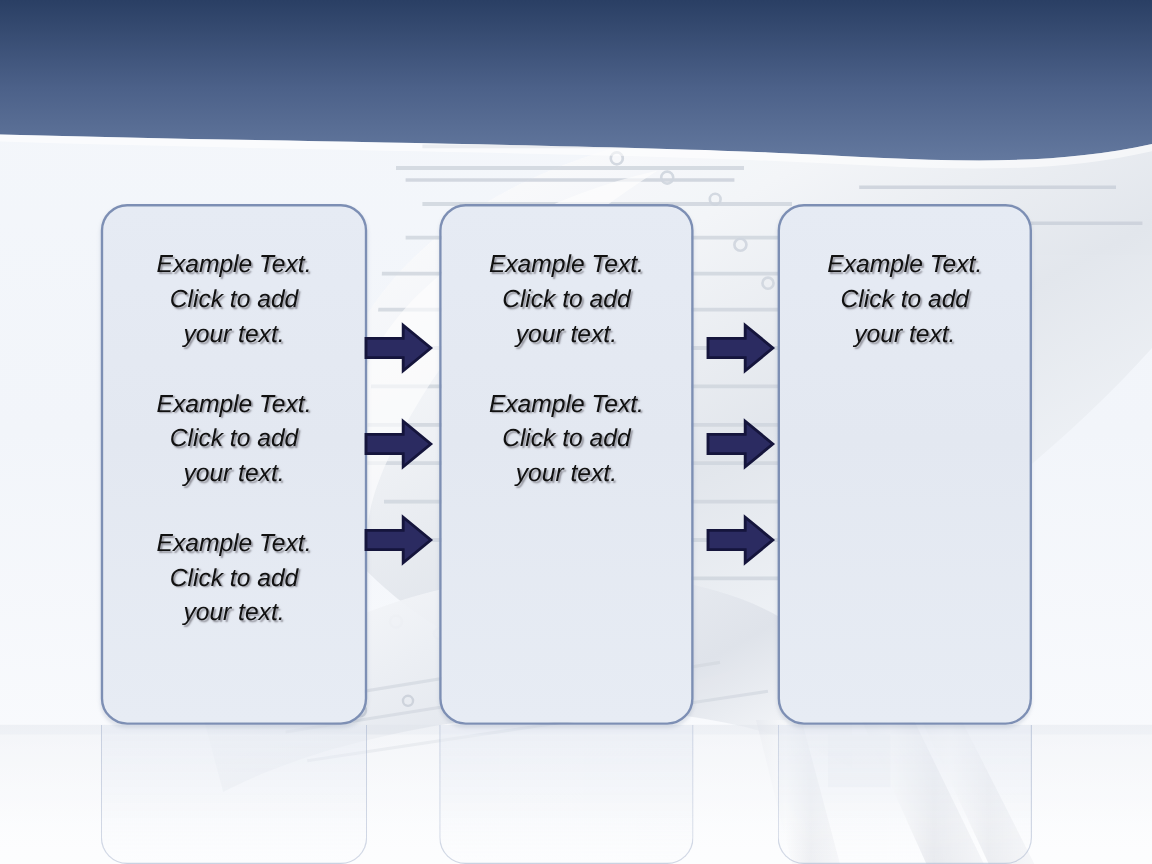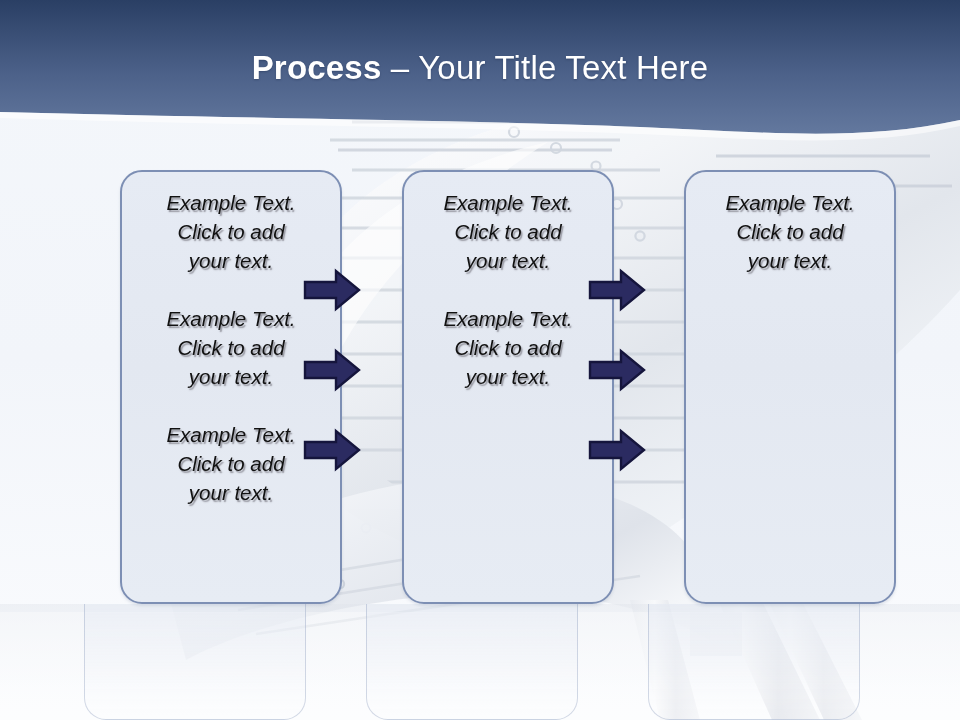--- a/index.html
+++ b/index.html
@@ -54,23 +54,22 @@
 
   
   .box {
     position: absolute;
     box-sizing: border-box;
     border: 2px solid #7d8fb4;
     border-radius: 22px;
     background: linear-gradient(180deg, #e6ebf4 0%, #e3e8f1 45%, #e7ecf4 100%);
     box-shadow: 0 2px 3px rgba(110,125,155,0.18);
     z-index: 4;
-    padding: 16px 16px 0 16px;
+    padding: 34px 16px 0 16px;
     text-align: center;
-    margin-left: 36px;
   }
   .box-text {
     font-style: italic;
     font-size: 20.5px;
     line-height: 29px;
     color: #111111;
     text-shadow: 1.5px 1.5px 1.4px rgba(130,130,140,0.85);
     margin: 0 0 29px 0;
     white-space: pre-line;
   }
@@ -224,23 +223,20 @@
         </linearGradient>
       </defs>
       <path d="M 0 0 L 960 0 L 960 120 C 860 142 760 132 640 127
                C 470 120 220 118 0 112 Z" fill="url(#hdr2)"></path>
       <path d="M 0 112 C 220 118 470 120 640 127 C 760 132 860 142 960 120
                L 960 126 C 860 149 760 139 640 134
                C 470 127 220 125 0 118 Z" fill="#ffffff" opacity="0.55"></path>
     </svg>
   </div>
 
-  <div class="slide-title">
-    <span class="t-bold">Process</span><span class="t-rest"> – Your Title Text Here</span>
-  </div>
 
   <div class="box" style="left:84px; top:170px; width:222px; height:434px;">
     <p class="box-text">Example Text.
 Click  to add
 your text.</p>
     <p class="box-text">Example Text.
 Click  to add
 your text.</p>
     <p class="box-text">Example Text.
 Click  to add

